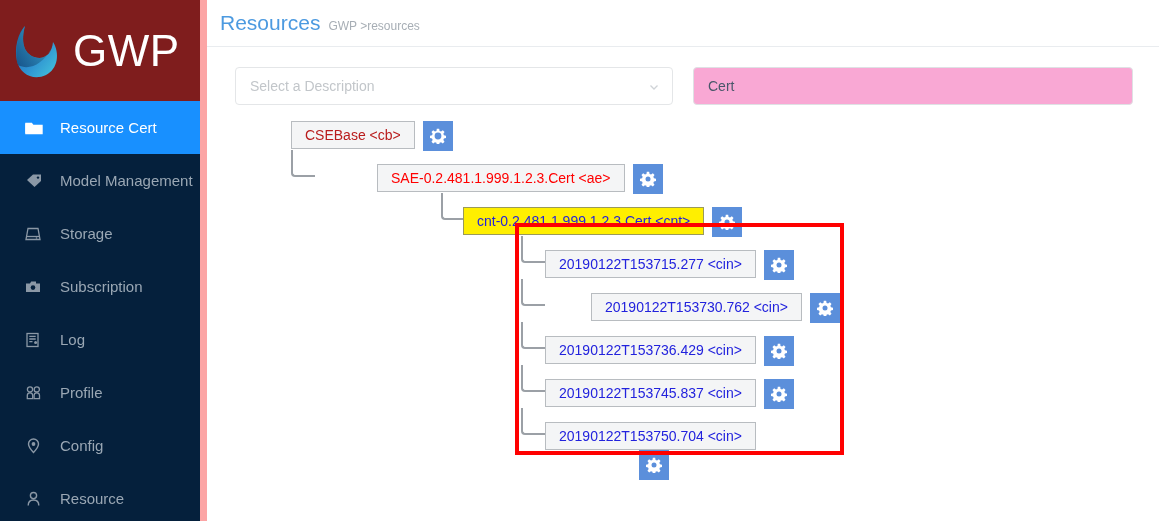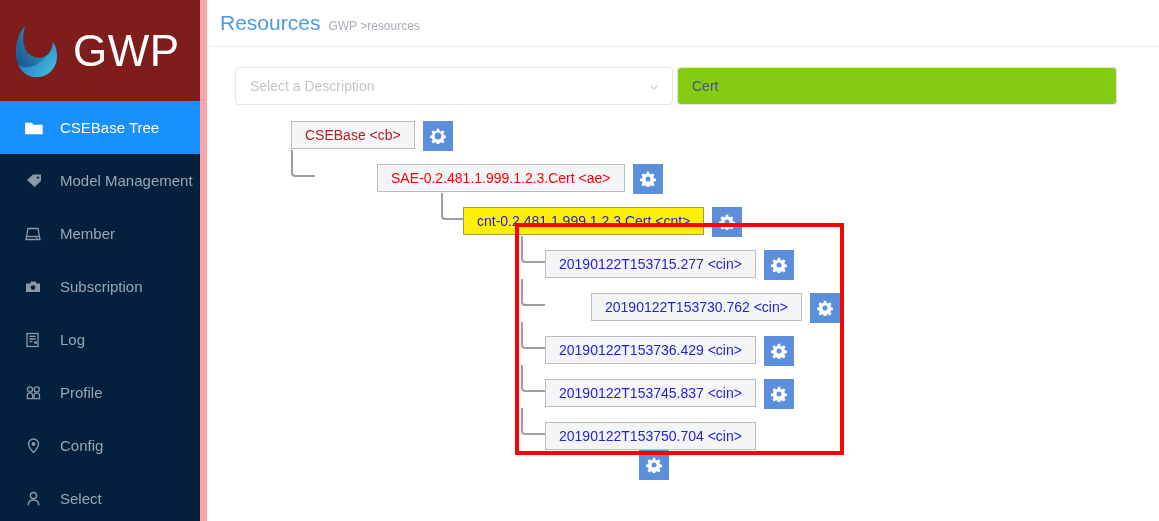--- a/index.html
+++ b/index.html
@@ -77,21 +77,21 @@
   .topbar-crumb {
     color: #a7aeb5;
     font-size: 12px;
     margin-left: 8px;
     margin-top: 5px;
   }
 
   .filters {
     display: flex;
     padding: 20px 20px 0 28px;
-    gap: 4px;
+    gap: 20px;
   }
   .select-box {
     position: relative;
     width: 438px; height: 38px;
     border: 1px solid #e4e6e8;
     border-radius: 4px;
     display: flex; align-items: center;
     padding: 0 14px;
     color: #c2c6ca;
     font-size: 14px;
@@ -104,21 +104,21 @@
     width: 12px; height: 12px;
   }
   .text-box {
     width: 440px; height: 38px;
     border: 1px solid #dfe1e4;
     border-radius: 4px;
     display: flex; align-items: center;
     padding: 0 14px;
     color: #49576a;
     font-size: 14px;
-    background: #84cc16;
+    background: #f9a8d4;
   }
 
   
   .tree { position: relative; margin-top: 17px; height: 380px; }
 
   .node {
     position: absolute;
     display: flex; align-items: stretch;
   }
   .node-label {
@@ -194,42 +194,42 @@
 
     <div class="nav">
 
       <div class="nav-item active">
         <span class="nav-icon">
           <svg width="18" height="16" viewBox="0 0 18 16" fill="none" stroke="#ffffff" stroke-width="1.4">
             <path d="M1,3.5 L6.5,3.5 L8,5.5 L17,5.5 L17,13.5 L1,13.5 Z"></path>
             <path d="M1,3.5 L1,13.5"></path>
           </svg>
         </span>
-        <span>CSEBase Tree</span>
+        <span>Resource Cert</span>
       </div>
 
       <div class="nav-item">
         <span class="nav-icon">
           <svg width="18" height="16" viewBox="0 0 18 16" fill="#8b98a6">
             <path d="M2,7 L8,1.5 L16,1.5 L16,8 L9.5,14 Z"></path>
             <circle cx="13" cy="4.6" r="1.2" fill="#05203c"></circle>
           </svg>
         </span>
         <span>Model Management</span>
       </div>
 
       <div class="nav-item">
         <span class="nav-icon">
           <svg width="18" height="16" viewBox="0 0 18 16" fill="none" stroke="#8b98a6" stroke-width="1.3">
             <path d="M3,2.5 L13,2.5 L15,13.5 L1,13.5 Z"></path>
             <path d="M2,10.5 L14.2,10.5"></path>
             <circle cx="11.5" cy="12" r="0.8" fill="#8b98a6" stroke="none"></circle>
           </svg>
         </span>
-        <span>Member</span>
+        <span>Storage</span>
       </div>
 
       <div class="nav-item">
         <span class="nav-icon">
           <svg width="18" height="16" viewBox="0 0 18 16" fill="#8b98a6">
             <path d="M1,4.5 L5,4.5 L6.2,2.5 L11,2.5 L11,4.5 L15,4.5 L15,13 L1,13 Z"></path>
             <circle cx="8" cy="8.6" r="2.3" fill="#05203c"></circle>
           </svg>
         </span>
         <span>Subscription</span>
@@ -268,21 +268,21 @@
         <span>Config</span>
       </div>
 
       <div class="nav-item">
         <span class="nav-icon">
           <svg width="18" height="16" viewBox="0 0 18 16" fill="none" stroke="#8b98a6" stroke-width="1.4">
             <circle cx="8.5" cy="4.6" r="3.1"></circle>
             <path d="M3.2,14.5 C3.2,10.9 5.6,9 8.5,9 C11.4,9 13.8,10.9 13.8,14.5"></path>
           </svg>
         </span>
-        <span>Select</span>
+        <span>Resource</span>
       </div>
 
     </div>
   </div>
 
   <div class="main">
 
     <div class="topbar">
       <span class="topbar-title">Resources</span>
       <span class="topbar-crumb">GWP &gt;resources</span>

